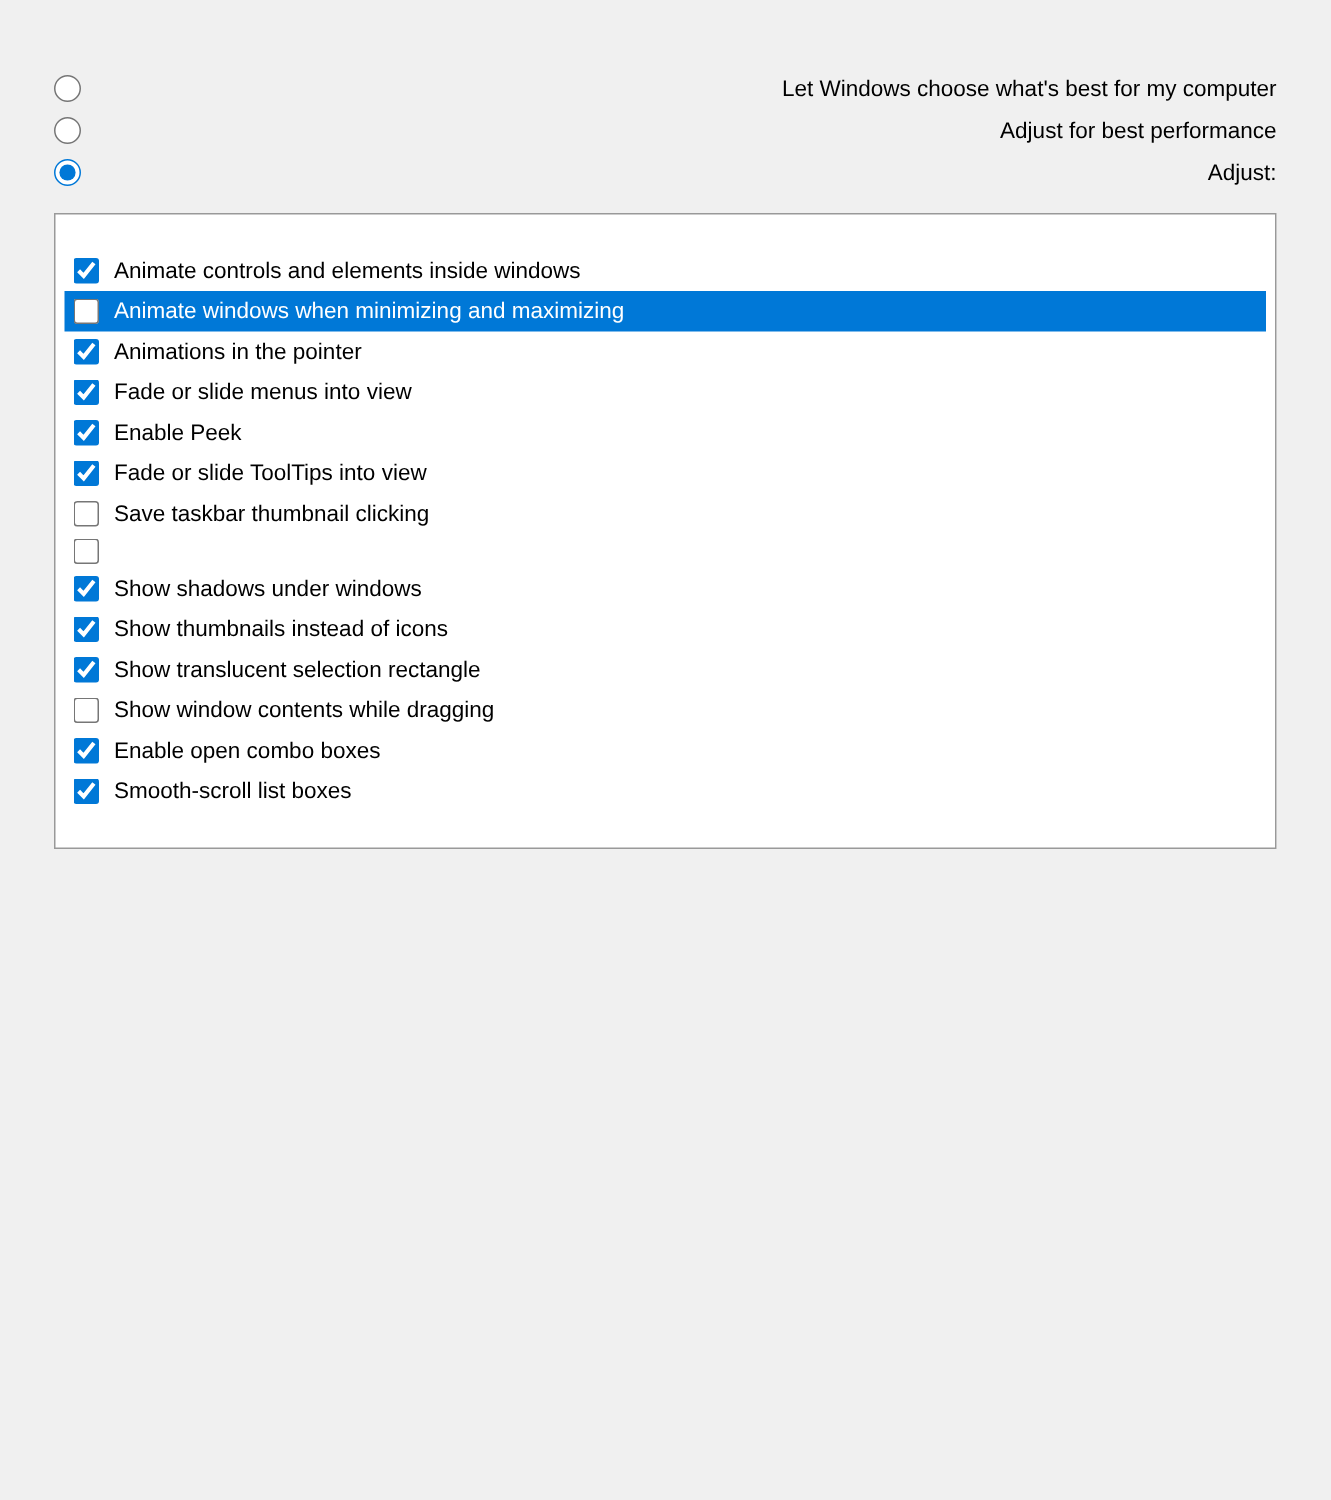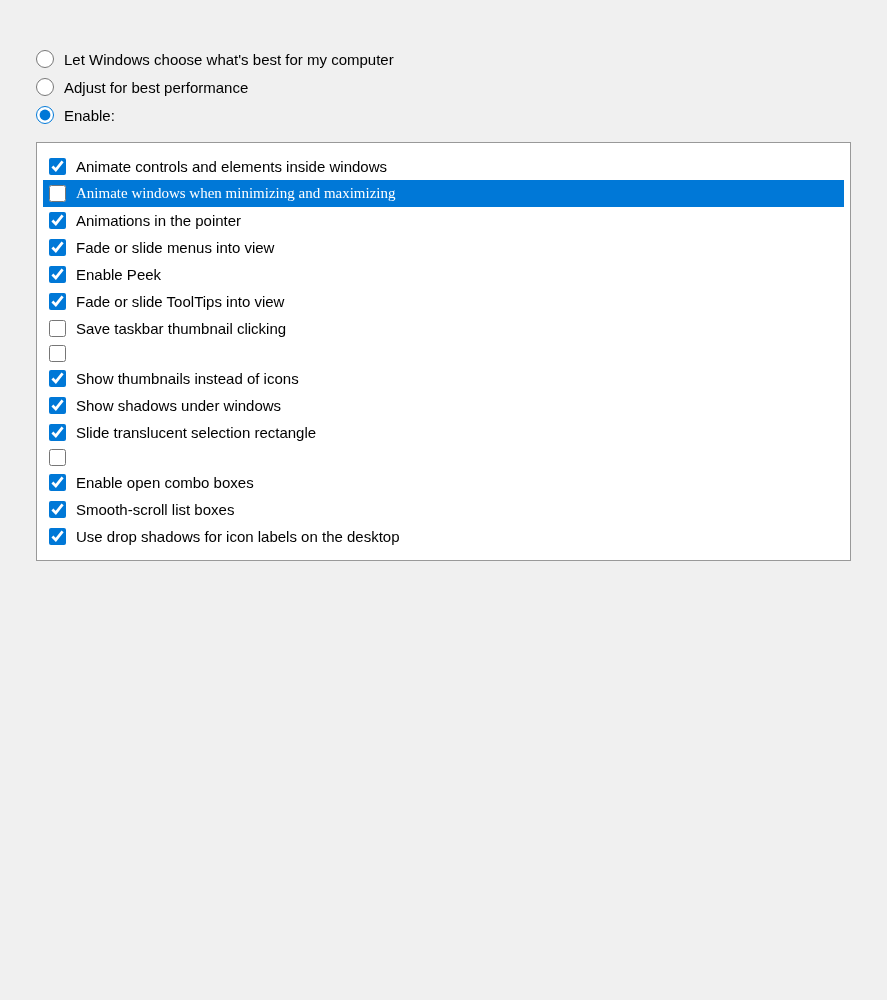--- a/index.html
+++ b/index.html
@@ -28,34 +28,35 @@
     .radio-group {
       margin-bottom: 18px;
     }
 
     .radio-option {
       display: flex;
       align-items: center;
       margin-bottom: 10px;
       font-size: 15px;
       cursor: pointer;
+      justify-content: space-between;
     }
 
     .radio-option input[type="radio"] {
       width: 18px;
       height: 18px;
       margin-right: 10px;
       cursor: pointer;
       accent-color: #0078d7;
     }
 
     .checkbox-list-container {
       border: 1px solid #999;
       background: #fff;
-      padding: 10px 6px;
+      padding: 24px 6px;
       margin-top: 4px;
       max-height: 640px;
       overflow-y: auto;
     }
 
     .checkbox-item {
       display: flex;
       align-items: center;
       padding: 3px 6px;
       font-size: 15px;
@@ -76,40 +77,39 @@
       accent-color: #0078d7;
     }
 
     .checkbox-item label {
       cursor: pointer;
       line-height: 1.4;
     }
 
     .checkbox-item.highlighted label {
       color: #fff;
-      font-family: Liberation Serif, serif;
     }
   </style>
 </head>
 <body>
 
 <p class="description"></p>
 
 <div class="radio-group">
 <div class="radio-option">
       <input type="radio" name="perf-options" id="radio-windows-best" style="">
       <label for="radio-windows-best">Let Windows choose what's best for my computer</label>
     </div>
     <div class="radio-option">
       <input type="radio" name="perf-options" id="radio-best-performance" style="">
       <label for="radio-best-performance">Adjust for best performance</label>
     </div>
     <div class="radio-option">
       <input type="radio" name="perf-options" id="radio-custom" checked="" style="">
-      <label for="radio-custom">Enable:</label>
+      <label for="radio-custom">Adjust:</label>
     </div>
   </div>
 
 <div class="checkbox-list-container">
 <div class="checkbox-item">
       <input type="checkbox" id="cb1" checked="" style="">
       <label for="cb1">Animate controls and elements inside windows</label>
     </div>
     <div class="checkbox-item highlighted">
       <input type="checkbox" id="cb2" style="">
@@ -132,39 +132,36 @@
       <label for="cb6">Fade or slide ToolTips into view</label>
     </div>
     <div class="checkbox-item">
       <input type="checkbox" id="cb8" style="">
       <label for="cb8">Save taskbar thumbnail clicking</label>
     </div>
     <div class="checkbox-item">
       <input type="checkbox" id="cb9" style="">
     </div>
     <div class="checkbox-item">
+      <input type="checkbox" id="cb10" checked="" style="">
+      <label for="cb10">Show shadows under windows</label>
+    </div>
+    <div class="checkbox-item">
       <input type="checkbox" id="cb11" checked="" style="">
       <label for="cb11">Show thumbnails instead of icons</label>
     </div>
     <div class="checkbox-item">
-      <input type="checkbox" id="cb10" checked="" style="">
-      <label for="cb10">Show shadows under windows</label>
-    </div>
-    <div class="checkbox-item">
       <input type="checkbox" id="cb12" checked="" style="">
-      <label for="cb12">Slide translucent selection rectangle</label>
+      <label for="cb12">Show translucent selection rectangle</label>
     </div>
     <div class="checkbox-item">
       <input type="checkbox" id="cb13" style="">
+      <label for="cb13">Show window contents while dragging</label>
     </div>
     <div class="checkbox-item">
       <input type="checkbox" id="cb14" checked="" style="">
       <label for="cb14">Enable open combo boxes</label>
     </div>
     <div class="checkbox-item">
       <input type="checkbox" id="cb16" checked="" style="">
       <label for="cb16">Smooth-scroll list boxes</label>
     </div>
-    <div class="checkbox-item">
-      <input type="checkbox" id="cb17" checked="" style="">
-      <label for="cb17">Use drop shadows for icon labels on the desktop</label>
-    </div>
   </div>
 
 </body></html>

